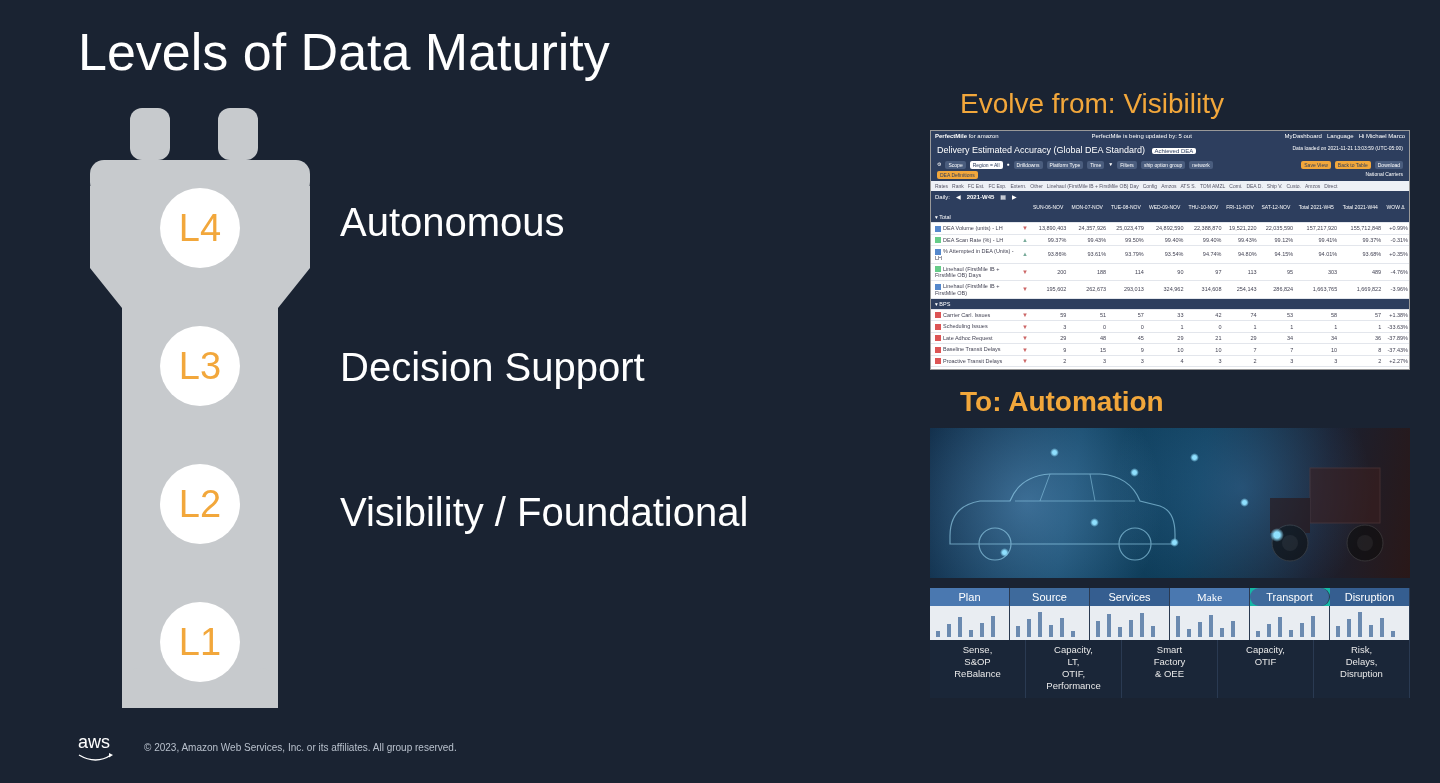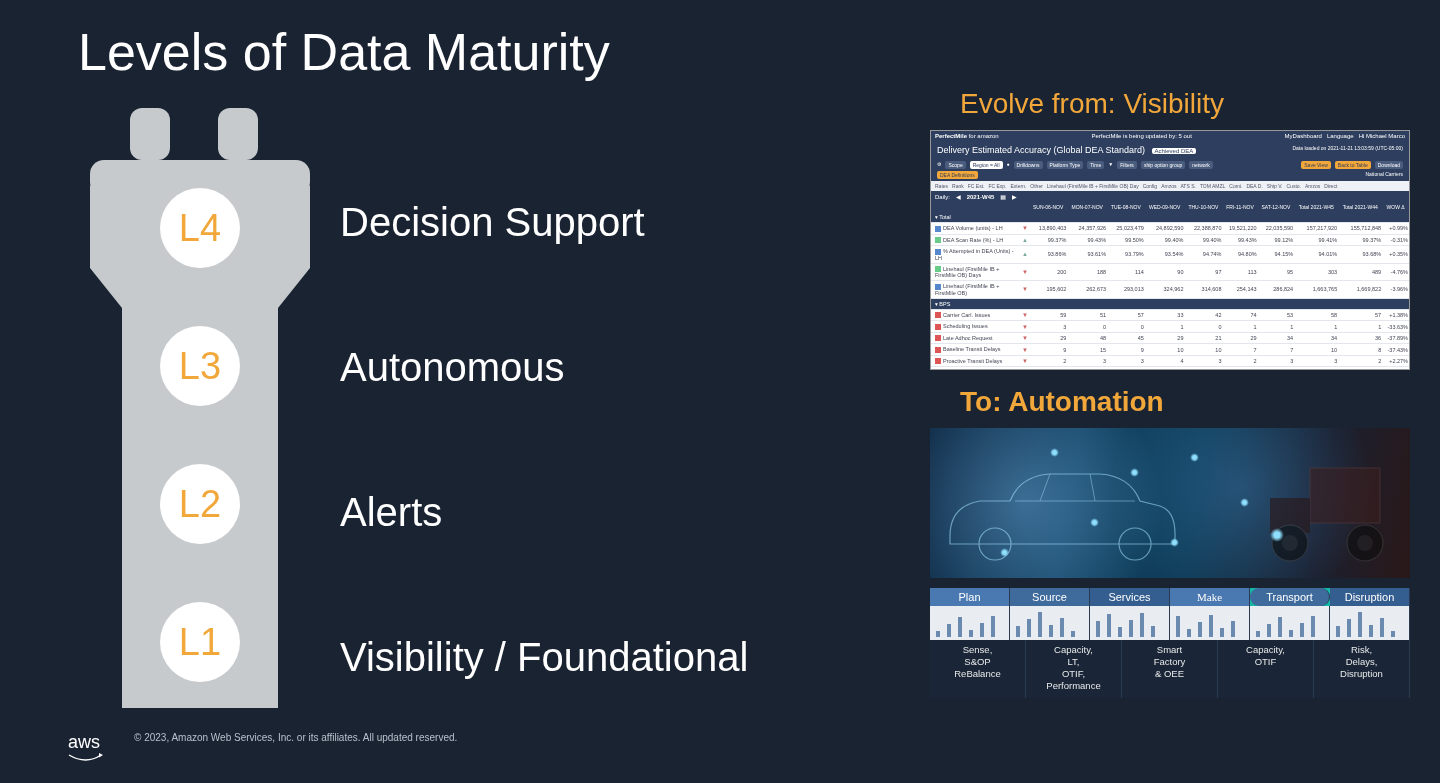--- a/index.html
+++ b/index.html
@@ -255,24 +255,24 @@
     text-align: center;
     padding: 4px 2px 6px;
     line-height: 1.25;
     border-right: 1px solid #2a3a52;
     background: #1a2638;
   }
 
   
   .footer {
     position: absolute;
-    left: 68px;
+    left: 78px;
     bottom: 20px;
     display: flex;
-    align-items: flex-start;
+    align-items: center;
     gap: 30px;
   }
   .aws-logo {
     font-size: 18px;
     color: #fff;
     position: relative;
     font-weight: 400;
   }
   .aws-smile {
     display: block;
@@ -313,23 +313,22 @@
       <circle class="level-circle" cx="110" cy="534" r="40"></circle>
 
       <text class="level-text" x="110" y="120">L4</text>
       <text class="level-text" x="110" y="258">L3</text>
       <text class="level-text" x="110" y="396">L2</text>
       <text class="level-text" x="110" y="534">L1</text>
     </svg>
   </div>
 
   <div class="labels">
+    <div class="label">Autonomous</div>
     <div class="label">Decision Support</div>
-    <div class="label">Autonomous</div>
-    <div class="label">Alerts</div>
     <div class="label">Visibility / Foundational</div>
   </div>
 
   <div class="right-col">
     <div class="evolve-title">Evolve from: Visibility</div>
 
     <div class="dashboard">
       <div class="dash-top">
         <span><b>PerfectMile</b> <span>for amazon</span></span>
         <span>PerfectMile is being updated by: 5 out</span>
@@ -675,16 +674,16 @@
   </div>
 
   <div class="footer">
     <div class="aws-logo">
       <span>aws</span>
       <svg class="aws-smile" viewBox="0 0 36 10">
         <path d="M 1 2 Q 18 12 33 2" fill="none" stroke="#fff" stroke-width="1.4"></path>
         <path d="M 31 0 L 35 2 L 31 4.5" fill="#fff"></path>
       </svg>
     </div>
-    <div class="copyright">© 2023, Amazon Web Services, Inc. or its affiliates. All updated reserved.</div>
+    <div class="copyright">© 2023, Amazon Web Services, Inc. or its affiliates. All group reserved.</div>
   </div>
 
 </div>
 
 </body></html>

